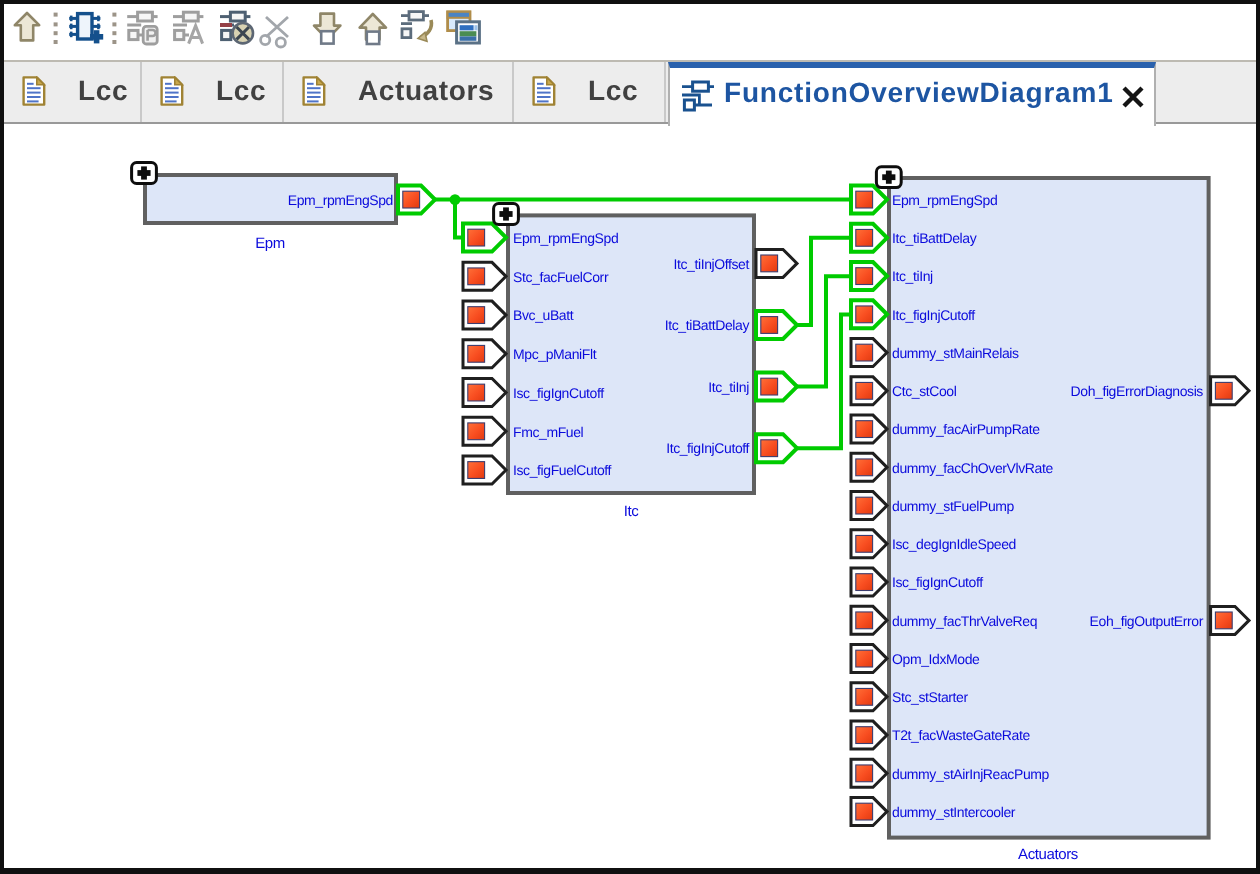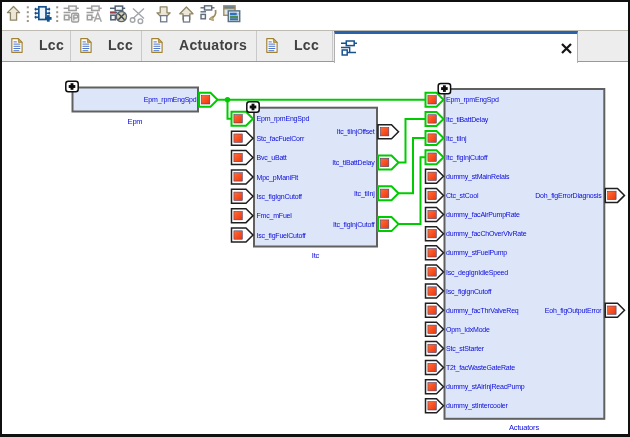--- a/index.html
+++ b/index.html
@@ -253,17 +253,18 @@
       <span>Lcc</span>
     </div>
 </div>
 <div id="atab">
     <svg width="18" height="16" viewBox="0 0 18 16" style="position:absolute;left:4.5px;top:5.5px">
       <path d="M1,3.3 H6.3 M14.2,3.3 H17" stroke="#19518f" stroke-width="1.4" fill="none"></path>
       <rect x="6.3" y="1" width="7.9" height="4.6" fill="#fff" stroke="#19518f" stroke-width="1.5"></rect>
       <path d="M1,7.5 H9.7 V12.5 M7.2,12.5 H16" stroke="#19518f" stroke-width="1.4" fill="none"></path>
       <rect x="2.2" y="10" width="5" height="5" fill="#fff" stroke="#19518f" stroke-width="1.5"></rect>
     </svg>
+    <span>FunctionOverviewDiagram1</span>
     <svg class="x" width="13" height="13" viewBox="0 0 13 13" style="position:absolute;left:225px;top:8px">
       <path d="M2,2 L11,11 M11,2 L2,11" stroke="#151515" stroke-width="2.2"></path>
     </svg>
   </div>
 <div id="frame"></div>
 
 </body></html>

